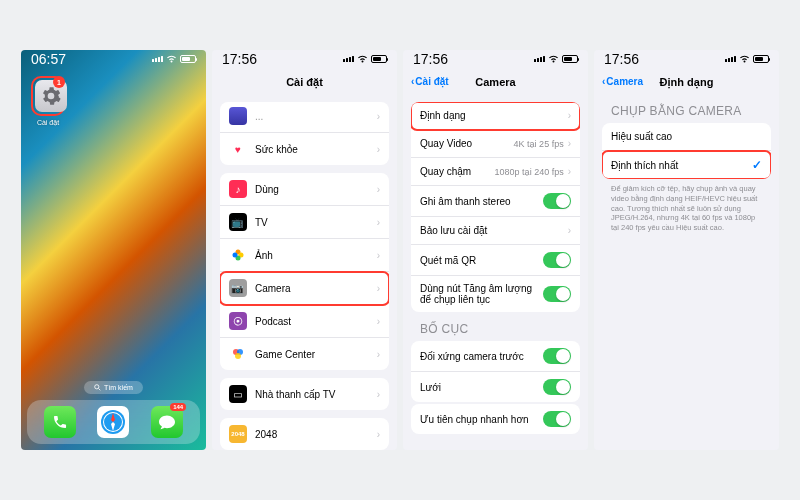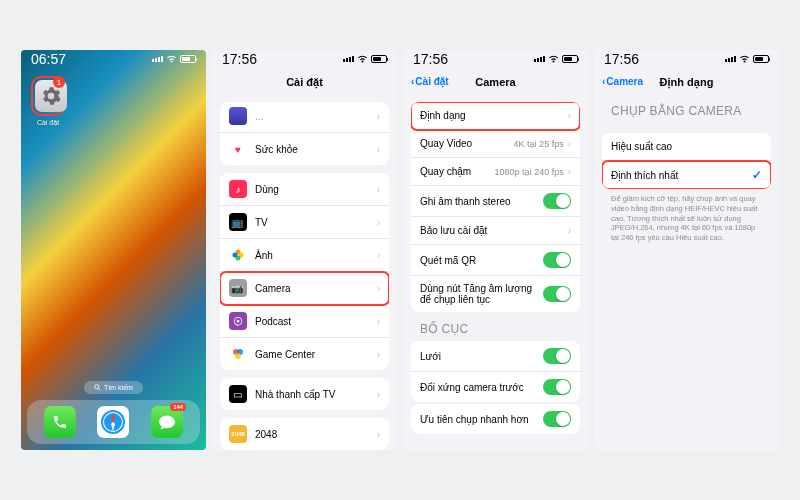--- a/index.html
+++ b/index.html
@@ -269,25 +269,25 @@
             <span class="toggle"></span>
           </div>
       <div class="row">
             <span class="row-label">Dùng nút Tăng âm lượng để chụp liên tục</span>
             <span class="toggle"></span>
           </div>
     </div>
     <div class="section-header">BỐ CỤC</div>
     <div class="group" style="margin-top:2px">
       <div class="row">
+            <span class="row-label">Đối xứng camera trước</span>
+            <span class="toggle"></span>
+          </div>
+      <div class="row">
             <span class="row-label">Lưới</span>
-            <span class="toggle"></span>
-          </div>
-      <div class="row">
-            <span class="row-label">Đối xứng camera trước</span>
             <span class="toggle"></span>
           </div>
     </div>
     <div class="group" style="margin-top:2px">
       <div class="row">
             <span class="row-label">Ưu tiên chụp nhanh hơn</span>
             <span class="toggle"></span>
           </div>
     </div>
 
@@ -314,21 +314,21 @@
   </div>
   <div class="nav-header">
     <div class="nav-back">
           <span>‹</span>
           <span>Camera</span>
         </div>
     <span>Định dạng</span>
   </div>
   <div class="scroll">
     <div class="section-header">CHỤP BẰNG CAMERA</div>
-    <div class="group" style="margin-top:12px">
+    <div class="group" style="margin-top:2px">
       <div class="row">
             <span class="row-label">Hiệu suất cao</span>
           </div>
       <div class="row highlight">
             <span class="row-label">Định thích nhất</span>
             <span class="checkmark">✓</span>
           </div>
     </div>
     <div class="section-footer">Để giảm kích cỡ tệp, hãy chụp ảnh và quay video bằng định dạng HEIF/HEVC hiệu suất cao. Tương thích nhất sẽ luôn sử dụng JPEG/H.264, nhưng 4K tại 60 fps và 1080p tại 240 fps yêu cầu Hiệu suất cao.</div>
   </div>

